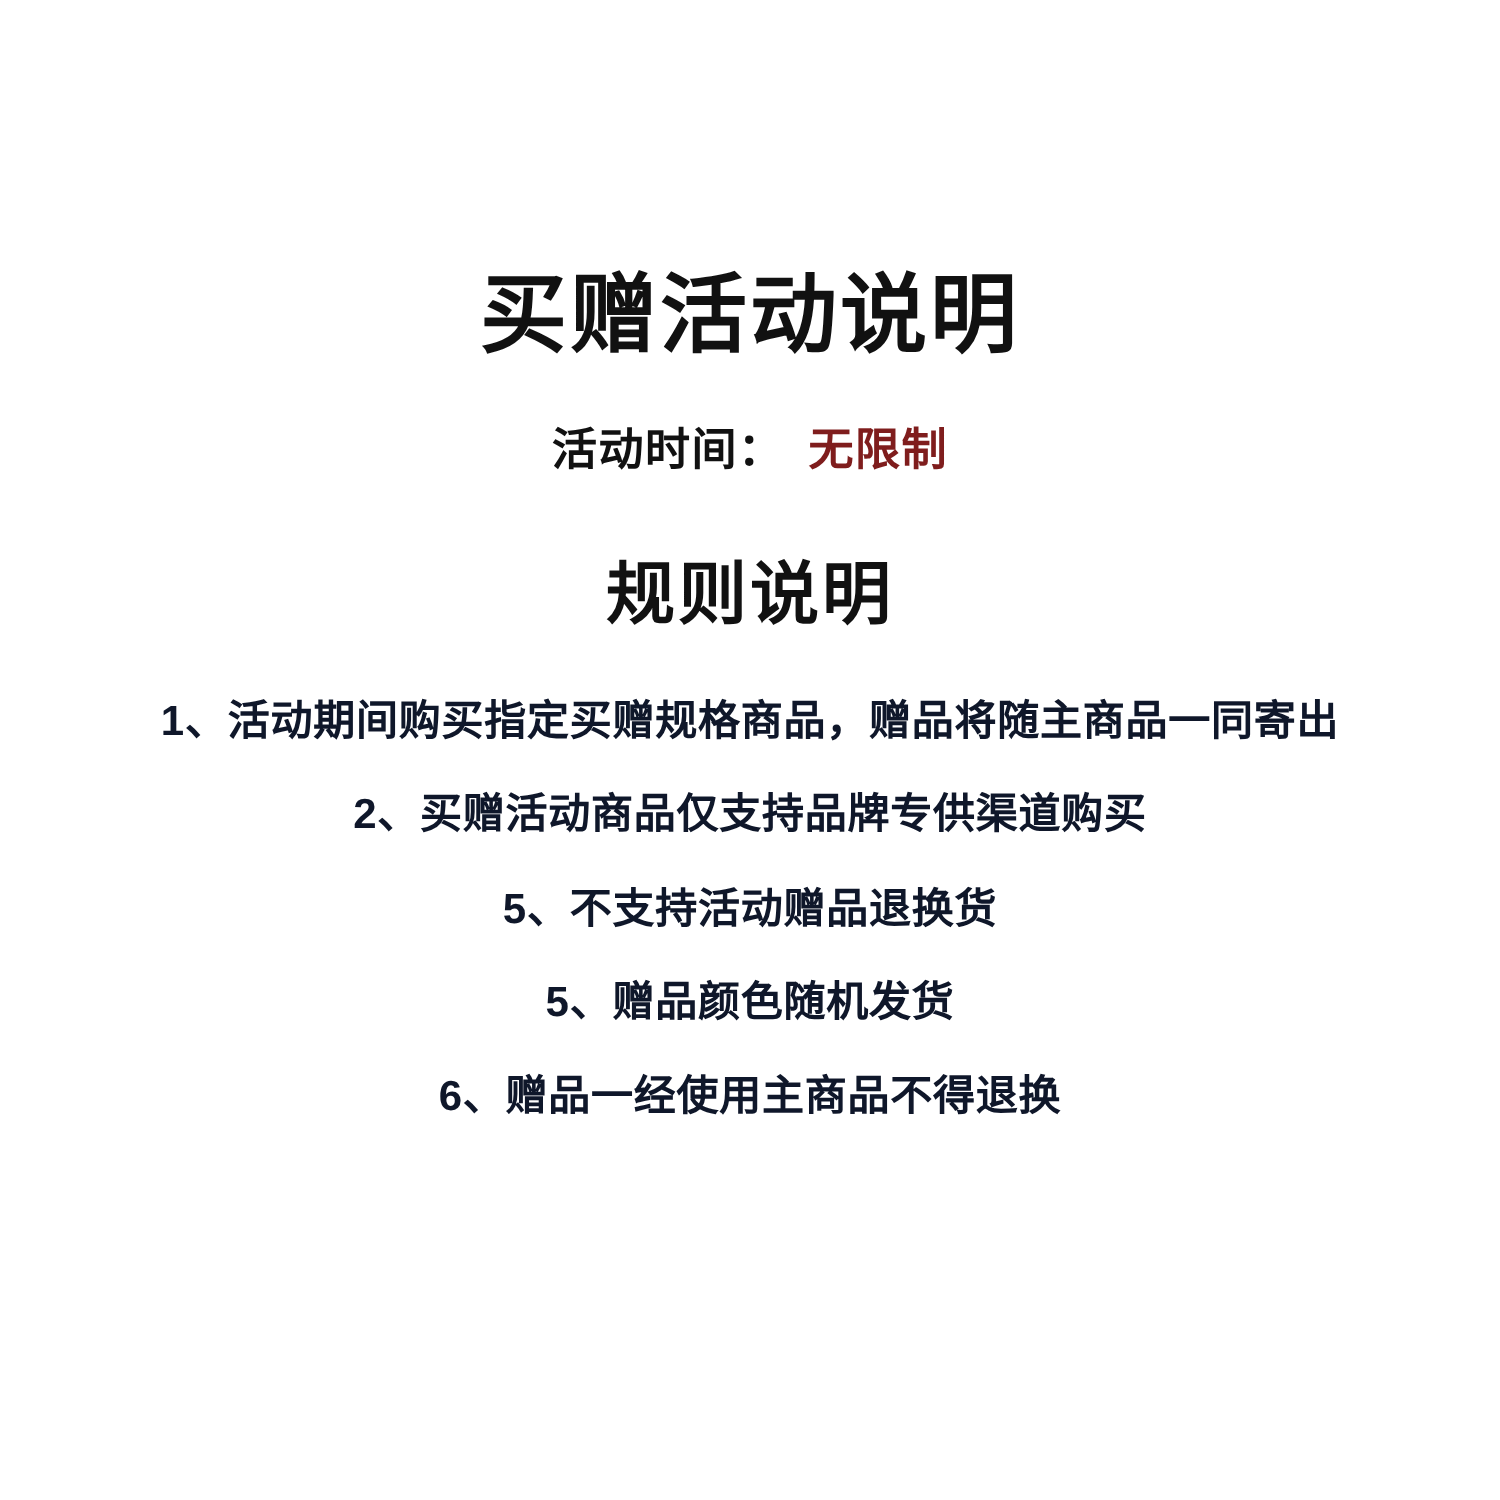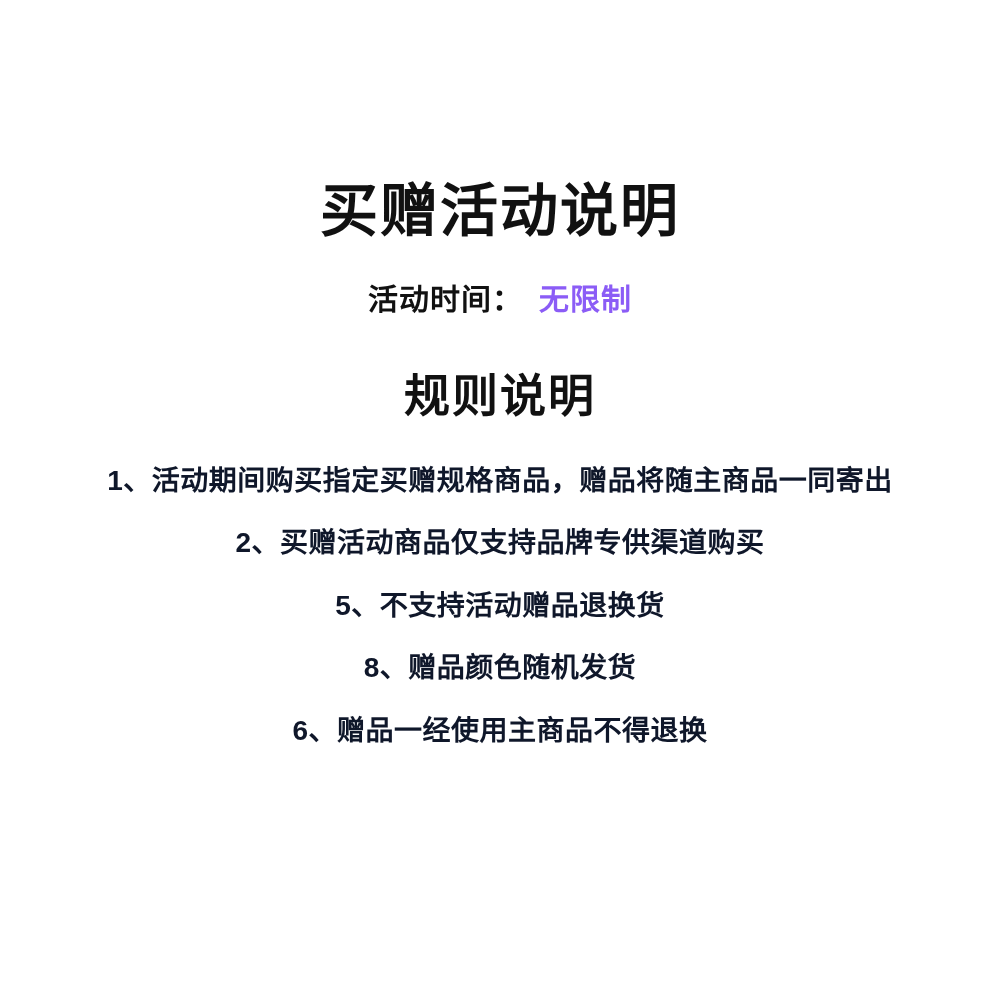--- a/index.html
+++ b/index.html
@@ -34,21 +34,21 @@
   }
   .time-line {
     margin-top: 30px;
     font-size: 30px;
     font-weight: 700;
     text-align: center;
     color: #111111;
     letter-spacing: 1px;
   }
   .time-line .time-value {
-    color: #8b5cf6;
+    color: #7f1d1d;
     margin-left: 16px;
   }
   .section-title {
     margin-top: 40px;
     font-size: 46px;
     font-weight: 700;
     letter-spacing: 2px;
     color: #111111;
     text-align: left;
   }
@@ -80,17 +80,17 @@
   <div class="time-line">
     <span>活动时间：</span><span class="time-value">无限制</span>
   </div>
 
   <div class="section-title">规则说明</div>
 
   <div class="rules">
     <div class="rule-item">1、活动期间购买指定买赠规格商品，赠品将随主商品一同寄出</div>
     <div class="rule-item">2、买赠活动商品仅支持品牌专供渠道购买</div>
     <div class="rule-item">5、不支持活动赠品退换货</div>
-    <div class="rule-item">8、赠品颜色随机发货</div>
+    <div class="rule-item">5、赠品颜色随机发货</div>
     <div class="rule-item">6、赠品一经使用主商品不得退换</div>
   </div>
 
 </div>
 
 </body></html>

